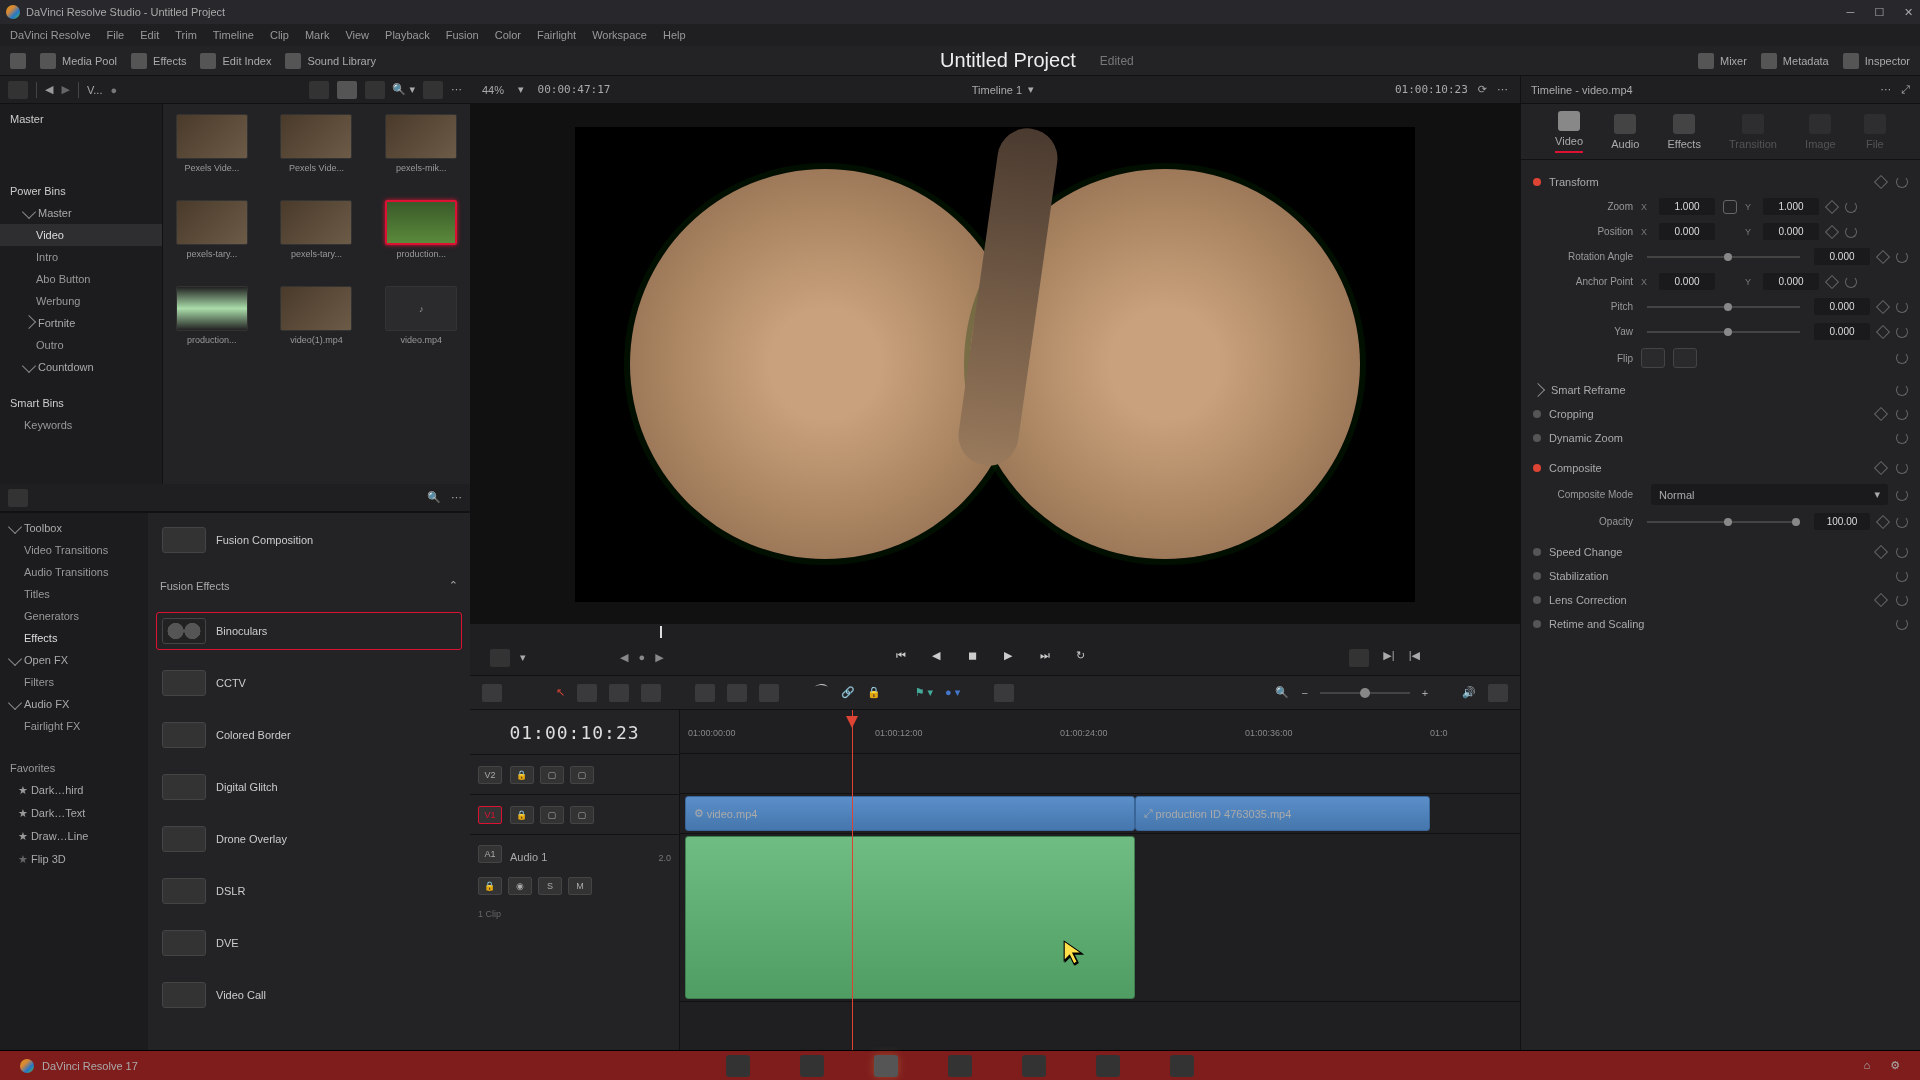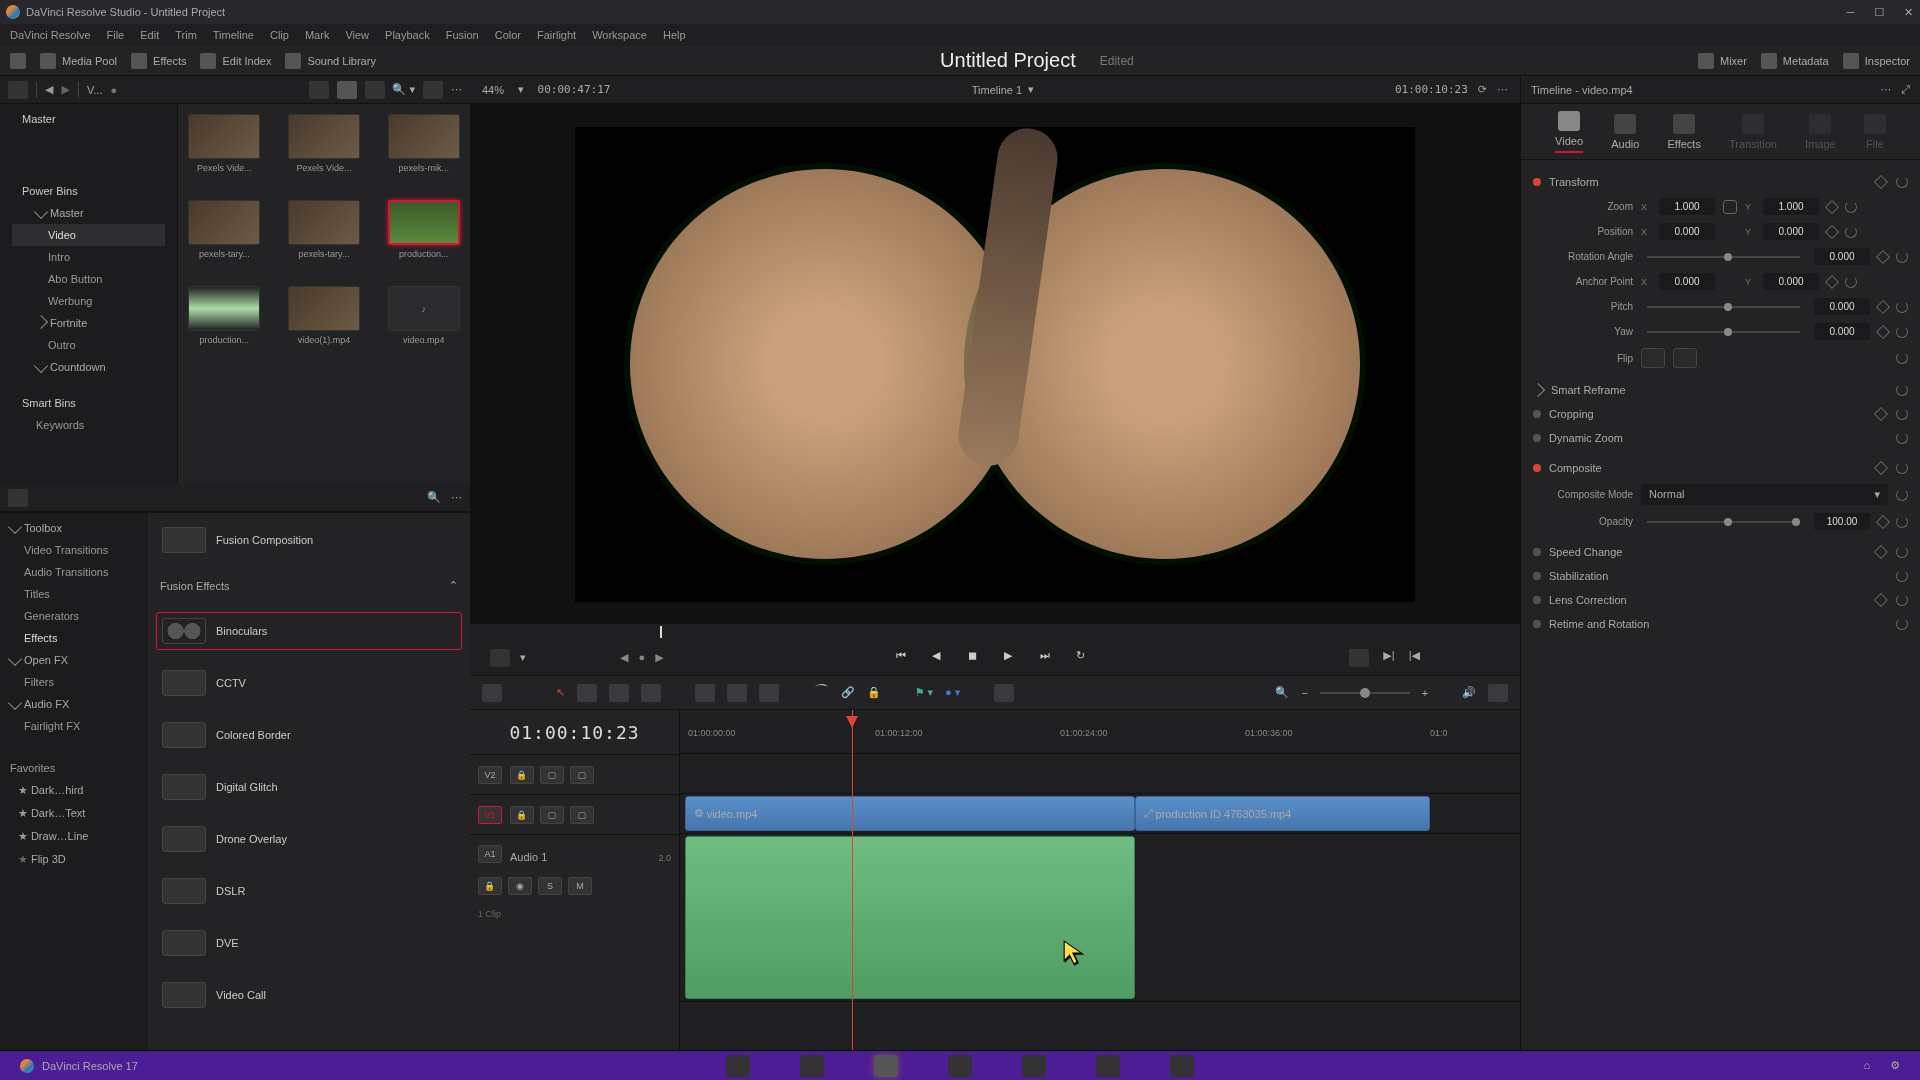--- a/index.html
+++ b/index.html
@@ -15,21 +15,21 @@
 .topbar-seg{display:flex;align-items:center;gap:14px}
 .tb-btn{display:flex;align-items:center;gap:6px;color:#bbb}
 .tb-btn .ico{width:16px;height:16px;background:#555;border-radius:2px}
 .project-title{color:#eee;font-size:20px}
 .project-edited{color:#777;font-size:12px;margin-left:10px}
 .main{display:flex;height:calc(1080px - 24px - 22px - 30px - 30px)}
 .left-col{width:470px;display:flex;flex-direction:column}
 .tool-row{height:28px;background:#1f1f21;border-bottom:1px solid #111;display:flex;align-items:center;gap:8px;padding:0 8px}
 .vw-btn{width:20px;height:18px;background:#333;border-radius:2px}
 .pool-area{flex:0 0 380px;display:flex}
-.pool-tree{width:178px;background:#1c1c1e;border-right:1px solid #111;padding:4px 12px;overflow:hidden}
+.pool-tree{width:163px;background:#1c1c1e;border-right:1px solid #111;padding:4px 0;overflow:hidden}
 .pool-tree .item{padding:5px 10px;color:#999}
 .pool-tree .hdr{color:#ccc;font-weight:500}
 .pool-tree .sel{background:#2e2e30;color:#ddd}
 .pool-tree .sub{padding-left:24px}
 .pool-tree .sub2{padding-left:36px}
 .pool-grid{flex:1;background:#232326;padding:10px;display:grid;grid-template-columns:repeat(3,1fr);gap:27px;align-content:start;overflow:hidden}
 .clip{display:flex;flex-direction:column;align-items:center;gap:4px}
 .thumb{width:72px;height:45px;background:linear-gradient(135deg,#4a3a2a,#6c5b47);border-radius:2px;border:1px solid #333}
 .thumb.sel{border:2px solid #d13;box-shadow:0 0 4px #d13}
 .thumb.aud{background:#2b2b2e;display:flex;align-items:center;justify-content:center}
@@ -97,22 +97,22 @@
 .kf{width:10px;height:10px;border:1px solid #666;transform:rotate(45deg)}
 .reset{width:12px;height:12px;border:1px solid #666;border-radius:50%;border-top-color:transparent}
 .row{display:flex;align-items:center;padding:4px 2px;gap:8px}
 .row .lbl{flex:0 0 100px;text-align:right;color:#999;font-size:10px}
 .row .xy{width:10px;color:#777;font-size:9px}
 .row .val{width:56px;background:#1a1a1c;border:none;padding:3px 4px;color:#ddd;text-align:center;font-size:10px;border-radius:2px}
 .row .slider{flex:1;height:2px;background:#444;position:relative;margin:0 6px}
 .row .slider::after{content:"";position:absolute;left:50%;top:-3px;width:8px;height:8px;background:#888;border-radius:50%}
 .link-ico{width:14px;height:14px;border:1px solid #666;border-radius:3px}
 .flip-btn{width:24px;height:20px;background:#2a2a2c;border:1px solid #444;border-radius:3px}
-.select-box{display:flex;justify-content:space-between;background:#1a1a1c;padding:4px 8px;border-radius:3px;flex:1;margin-left:0}
-.bottombar{position:absolute;bottom:0;left:0;right:0;height:30px;background:#4c1d95;display:flex;align-items:center;justify-content:space-between;padding:12px 20px;border-top:1px solid #000}
+.select-box{display:flex;align-items:center;justify-content:space-between;background:#1a1a1c;padding:4px 8px;border-radius:3px;flex:1;margin-left:10px}
+.bottombar{position:absolute;bottom:0;left:0;right:0;height:30px;background:#7f1d1d;display:flex;align-items:center;justify-content:space-between;padding:12px 20px;border-top:1px solid #000}
 .page-tabs{display:flex;gap:50px;position:absolute;left:50%;transform:translateX(-50%)}
 .page-tab{width:24px;height:22px;background:#333;border-radius:3px}
 .page-tab.active{background:#555;box-shadow:0 0 8px rgba(180,120,60,.5)}
 .home-btns{display:flex;gap:20px}
 .chev{width:10px;height:10px;border-right:1.5px solid #888;border-bottom:1.5px solid #888;transform:rotate(45deg)}
 .chev.closed{transform:rotate(-45deg)}
 </style>
 </head>
 <body>
 
@@ -661,21 +661,21 @@
             <span>Lens Correction</span>
           </div>
         <div class="right">
             <div class="kf"></div>
             <div class="reset"></div>
           </div>
       </div>
       <div class="sec-hdr">
         <div class="left">
             <div class="dot" style="background:#555"></div>
-            <span>Retime and Rotation</span>
+            <span>Retime and Scaling</span>
           </div>
         <div class="right">
             <div class="reset"></div>
           </div>
       </div>
     </div>
   </div>
 </div>
 
 <div class="bottombar">

